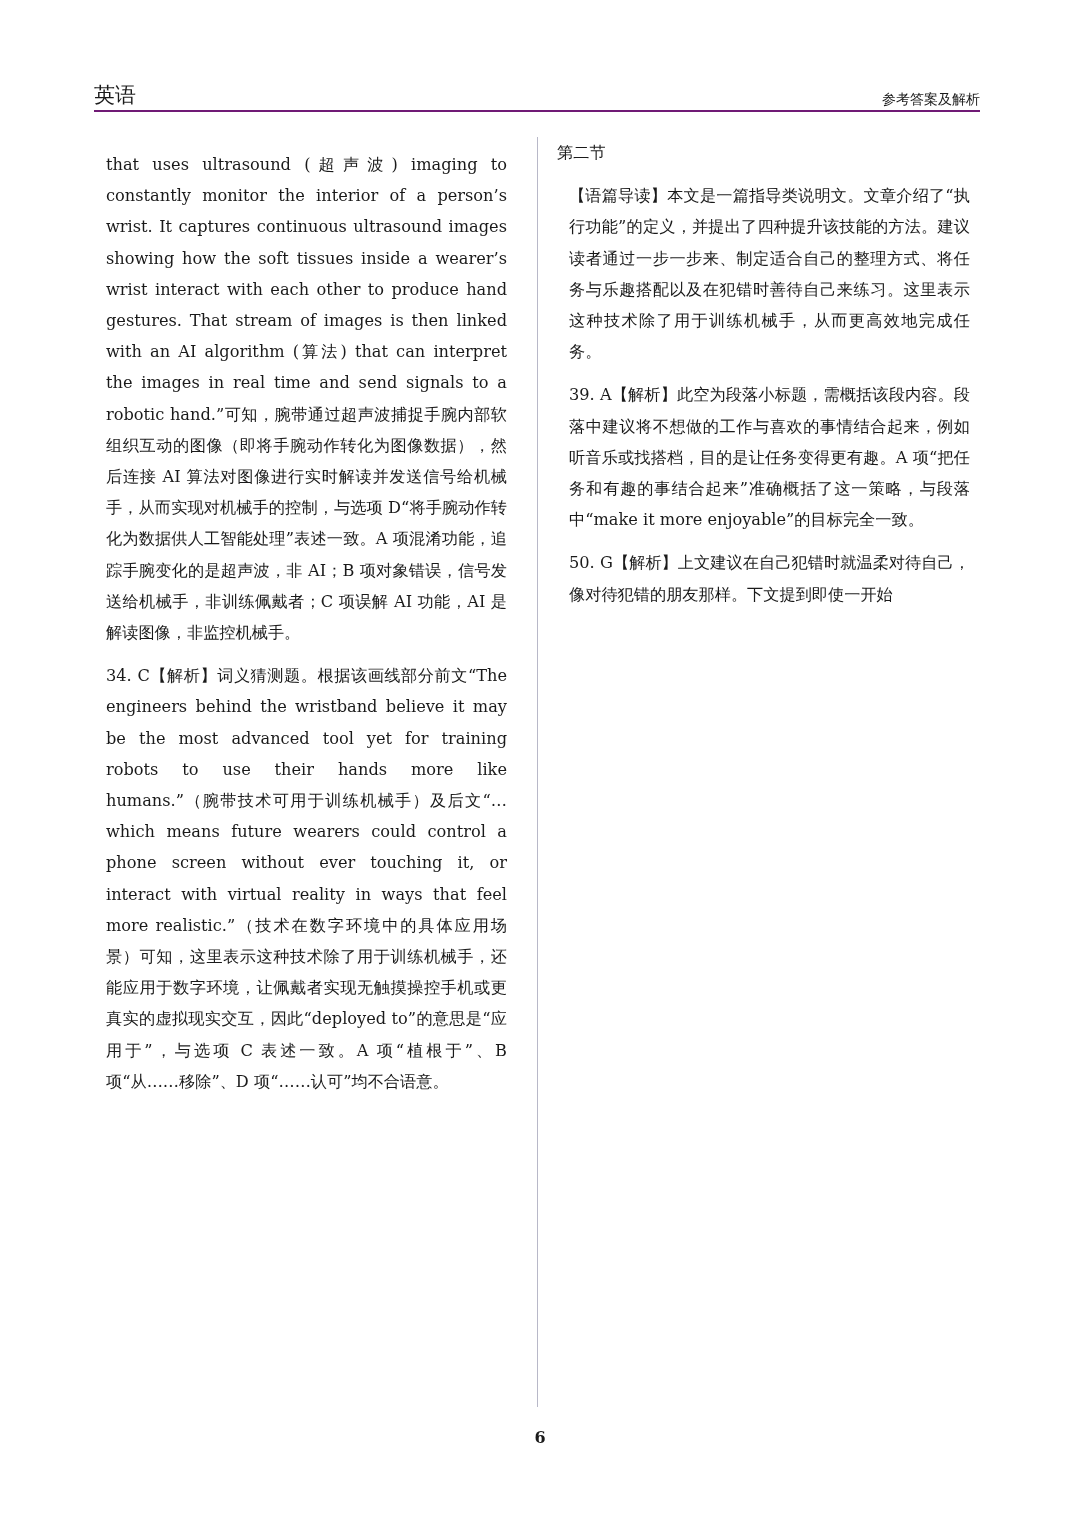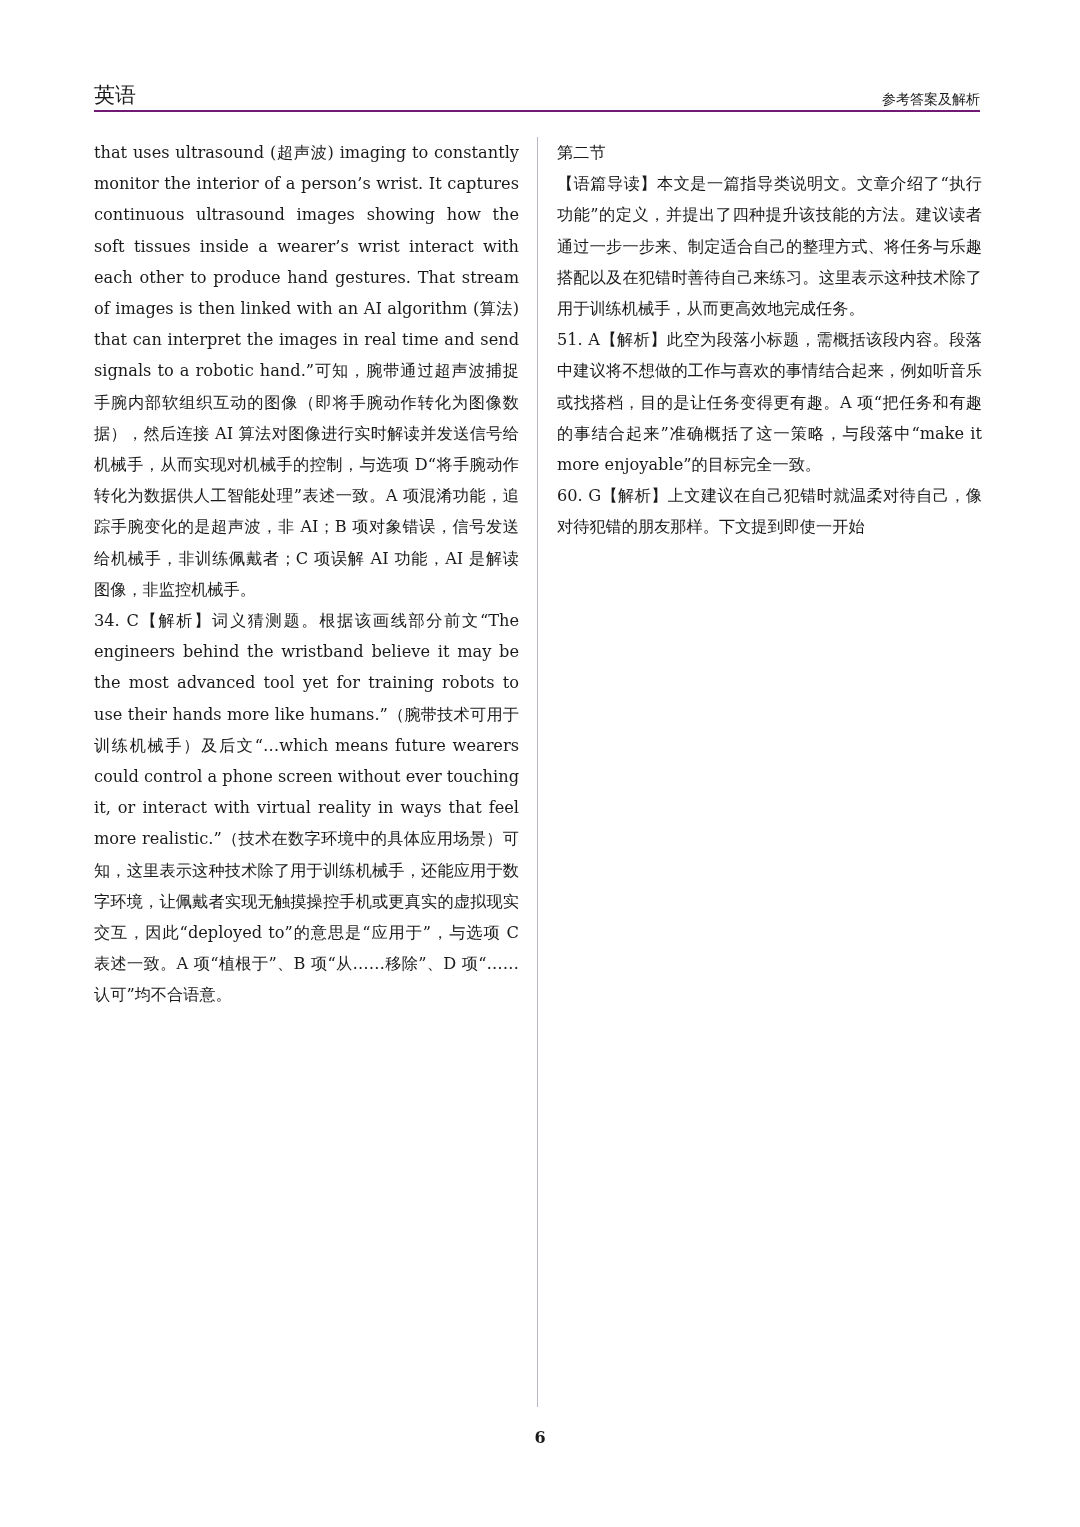--- a/index.html
+++ b/index.html
@@ -6,21 +6,21 @@
   body { width: 1080px; height: 1527px; position: relative; overflow: hidden;
          font-family: "DejaVu Serif", "Liberation Serif", serif; color: #1a1a1a; }
   .header { position: absolute; left: 94px; right: 100px; top: 80px; height: 30px;
             border-bottom: 2px solid #701a75; }
   .header-left { position: absolute; left: 0; bottom: 1px; font-size: 21px; }
   .header-right { position: absolute; right: 0; bottom: 1px; font-size: 14px; }
   .col { position: absolute; top: 137px; width: 425px; font-size: 16.2px; line-height: 31.2px;
          text-align: justify; }
   .col-left { left: 94px; }
   .col-right { left: 557px; }
-  .para { margin: 0; }
+  .para { margin: 12px; }
   .section-title { font-weight: normal; margin: 0; }
   .divider { position: absolute; left: 537px; top: 137px; width: 1px; height: 1270px; background: #b8b8c8; }
   .page-number { position: absolute; top: 1428px; left: 0; width: 1080px; text-align: center; font-size: 16px; font-weight: bold; }
 </style>
 </head>
 <body>
 
 <div class="header">
   <span class="header-left">英语</span>
   <span class="header-right">参考答案及解析</span>
@@ -29,17 +29,17 @@
 <div class="col col-left">
   <p class="para">that uses ultrasound (超声波) imaging to constantly monitor the interior of a person’s wrist. It captures continuous ultrasound images showing how the soft tissues inside a wearer’s wrist interact with each other to produce hand gestures. That stream of images is then linked with an AI algorithm (算法) that can interpret the images in real time and send signals to a robotic hand.”可知，腕带通过超声波捕捉手腕内部软组织互动的图像（即将手腕动作转化为图像数据），然后连接 AI 算法对图像进行实时解读并发送信号给机械手，从而实现对机械手的控制，与选项 D“将手腕动作转化为数据供人工智能处理”表述一致。A 项混淆功能，追踪手腕变化的是超声波，非 AI；B 项对象错误，信号发送给机械手，非训练佩戴者；C 项误解 AI 功能，AI 是解读图像，非监控机械手。</p>
   <p class="para">34. C【解析】词义猜测题。根据该画线部分前文“The engineers behind the wristband believe it may be the most advanced tool yet for training robots to use their hands more like humans.”（腕带技术可用于训练机械手）及后文“…which means future wearers could control a phone screen without ever touching it, or interact with virtual reality in ways that feel more realistic.”（技术在数字环境中的具体应用场景）可知，这里表示这种技术除了用于训练机械手，还能应用于数字环境，让佩戴者实现无触摸操控手机或更真实的虚拟现实交互，因此“deployed to”的意思是“应用于”，与选项 C 表述一致。A 项“植根于”、B 项“从……移除”、D 项“……认可”均不合语意。</p>
 </div>
 
 <div class="divider"></div>
 
 <div class="col col-right">
   <p class="section-title">第二节</p>
   <p class="para">【语篇导读】本文是一篇指导类说明文。文章介绍了“执行功能”的定义，并提出了四种提升该技能的方法。建议读者通过一步一步来、制定适合自己的整理方式、将任务与乐趣搭配以及在犯错时善待自己来练习。这里表示这种技术除了用于训练机械手，从而更高效地完成任务。</p>
-  <p class="para">51. A【解析】此空为段落小标题，需概括该段内容。段落中建议将不想做的工作与喜欢的事情结合起来，例如听音乐或找搭档，目的是让任务变得更有趣。A 项“把任务和有趣的事结合起来”准确概括了这一策略，与段落中“make it more enjoyable”的目标完全一致。</p>
-  <p class="para">60. G【解析】上文建议在自己犯错时就温柔对待自己，像对待犯错的朋友那样。下文提到即使一开始</p>
+  <p class="para">39. A【解析】此空为段落小标题，需概括该段内容。段落中建议将不想做的工作与喜欢的事情结合起来，例如听音乐或找搭档，目的是让任务变得更有趣。A 项“把任务和有趣的事结合起来”准确概括了这一策略，与段落中“make it more enjoyable”的目标完全一致。</p>
+  <p class="para">50. G【解析】上文建议在自己犯错时就温柔对待自己，像对待犯错的朋友那样。下文提到即使一开始</p>
 </div>
 
 <div class="page-number">6</div>
 
 </body></html>

